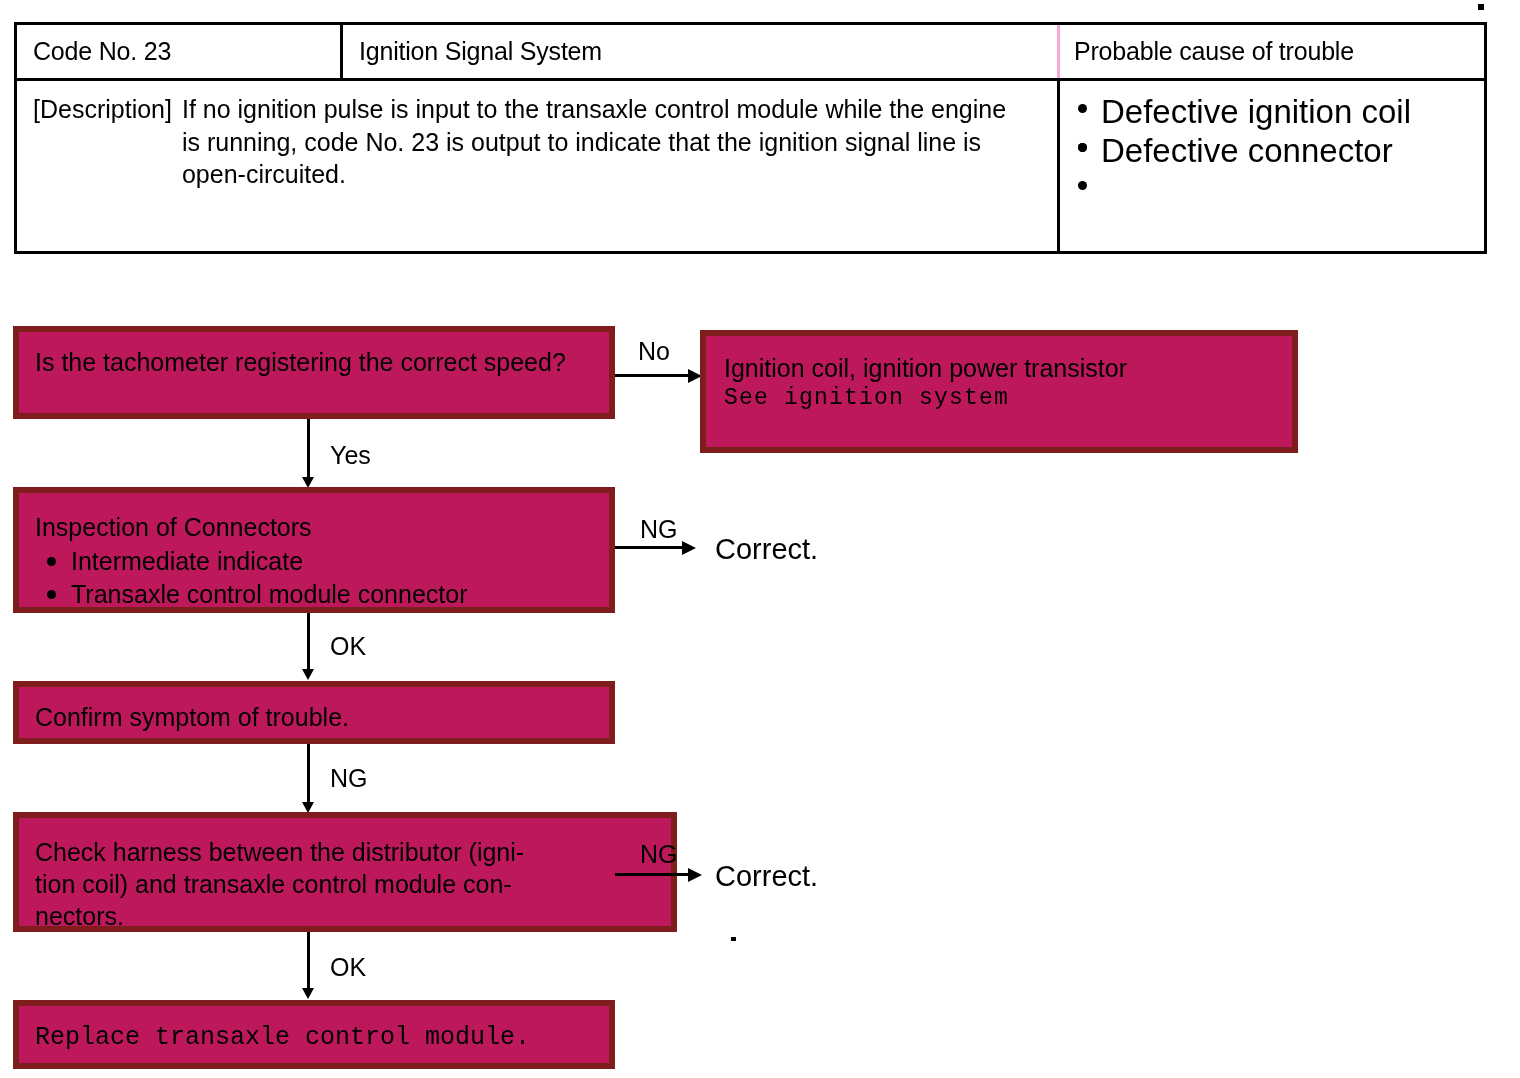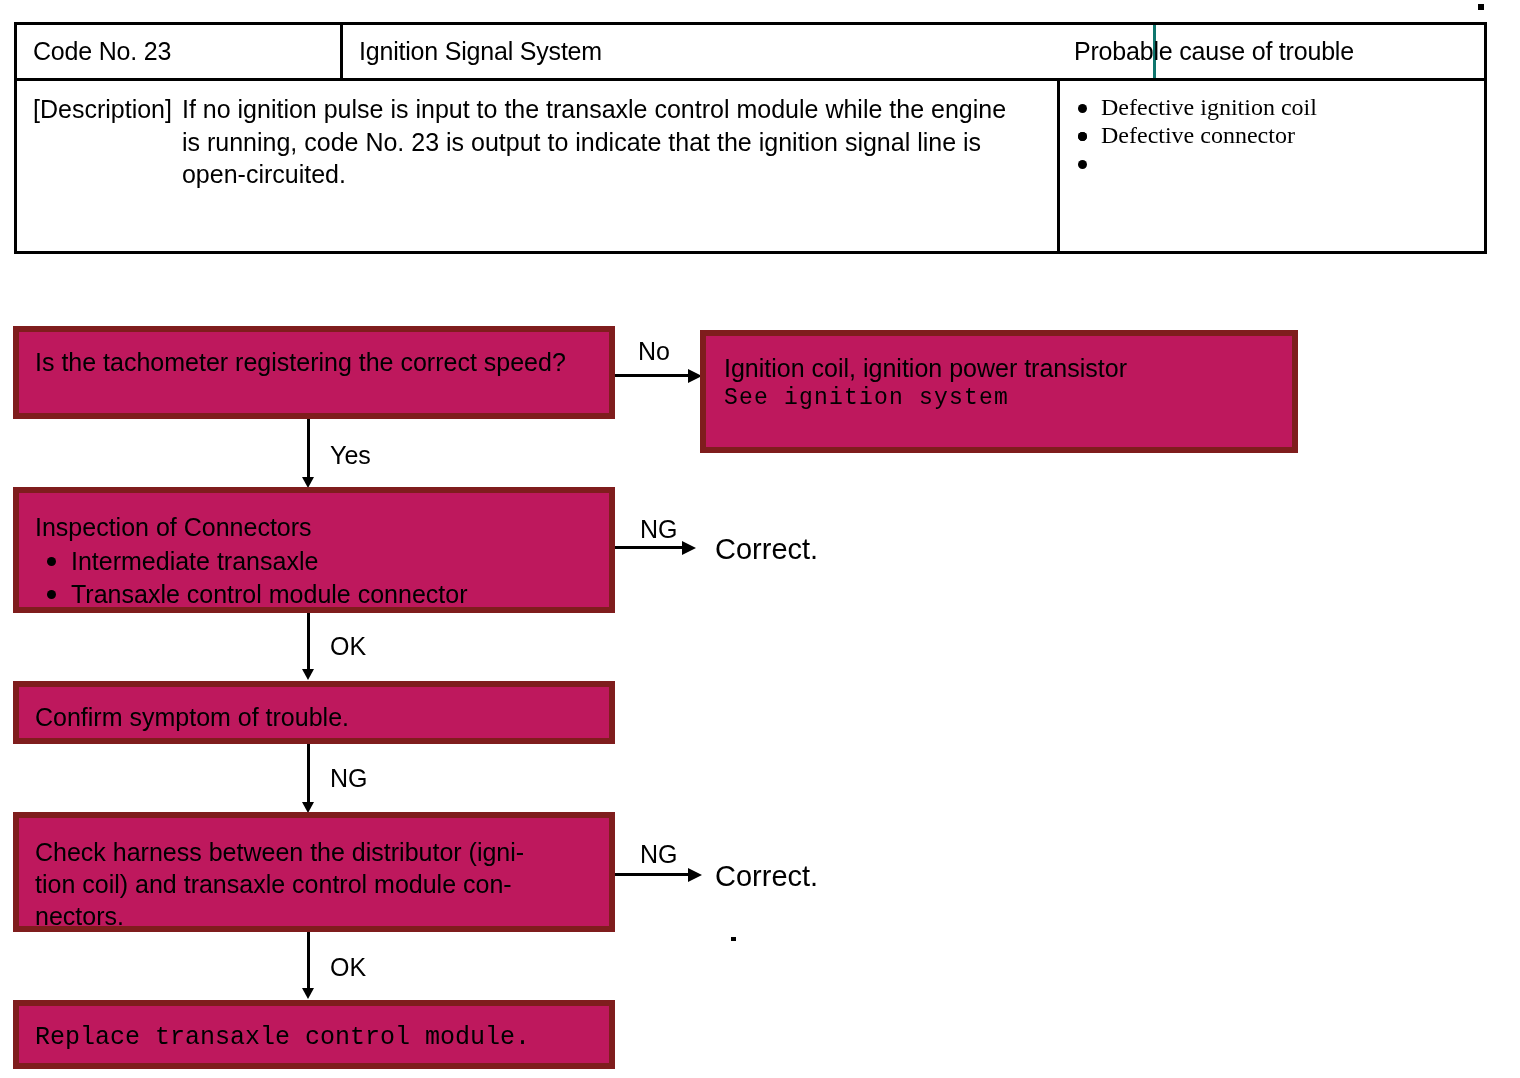--- a/index.html
+++ b/index.html
@@ -47,21 +47,21 @@
     display: flex;
     align-items: center;
   }
   .cell-text {
     font-size: 25px;
     line-height: 1.18;
     letter-spacing: -0.2px;
     white-space: nowrap;
   }
   .cell-code   { left: 0px;    width: 326px; padding-left: 16px; border-right: 3px solid #000; }
-  .cell-system { left: 326px;  width: 813px; padding-left: 16px; border-right: 3px solid #0f766e; }
+  .cell-system { left: 326px;  width: 717px; padding-left: 16px; border-right: 3px solid #f9a8d4; }
   .cell-cause  { left: 1043px; width: 424px; padding-left: 14px; }
 
   .info-row-body {
     position: absolute;
     left: 0; top: 56px;
     width: 100%;
     height: 173px;
   }
   .body-left {
     position: absolute;
@@ -90,26 +90,25 @@
     width: 424px; height: 100%;
     box-sizing: border-box;
     padding: 12px 6px 0 14px;
   }
   .cause-list {
     list-style: none;
     margin: 0;
     padding: 0;
   }
   .cause-list li {
-    font-size: 24px;
+    font-size: 33px;
     line-height: 1.17;
     position: relative;
     padding-left: 27px;
     margin: 0 0 0 0;
-    font-family: Liberation Serif, serif;
   }
   .cause-list li .bullet {
     position: absolute;
     left: 4px;
     top: 11px;
     width: 9px;
     height: 9px;
     background: #000;
     border-radius: 50%;
   }
@@ -241,21 +240,21 @@
     <div class="mono-line">See ignition system</div>
   </div>
 
   <div class="vline" style="left:307px; top:419px; height:60px;"></div>
   <div class="arrow-down" style="left:302px; top:477px;"></div>
   <div class="edge-label" style="left:330px; top:443px;">Yes</div>
 
   <div class="fc-box" style="left:13px; top:487px; width:602px; height:126px; padding:18px 12px 0 16px;">
     <div class="fc-text">Inspection of Connectors</div>
     <ul class="bullet-list">
-      <li><span class="bullet"></span><span>Intermediate transaxle</span></li>
+      <li><span class="bullet"></span><span>Intermediate indicate</span></li>
       <li><span class="bullet"></span><span>Transaxle control module connector</span></li>
     </ul>
   </div>
 
   <div class="hline" style="left:615px; top:546px; width:72px;"></div>
   <div class="arrow-right" style="left:682px; top:541px;"></div>
   <div class="edge-label" style="left:640px; top:517px;">NG</div>
   <div class="plain-label" style="left:715px; top:535px;">Correct.</div>
 
   <div class="vline" style="left:307px; top:613px; height:58px;"></div>
@@ -263,21 +262,21 @@
   <div class="edge-label" style="left:330px; top:634px;">OK</div>
 
   <div class="fc-box" style="left:13px; top:681px; width:602px; height:63px; padding:14px 12px 0 16px;">
     <div class="fc-text">Confirm symptom of trouble.</div>
   </div>
 
   <div class="vline" style="left:307px; top:744px; height:60px;"></div>
   <div class="arrow-down" style="left:302px; top:802px;"></div>
   <div class="edge-label" style="left:330px; top:766px;">NG</div>
 
-  <div class="fc-box" style="left:13px; top:812px; width:602px; height:120px; padding:18px 10px 0 16px;">
+  <div class="fc-box" style="left:13px; top:812px; width:664px; height:120px; padding:18px 10px 0 16px;">
     <div class="fc-text" style="max-width:575px;">Check harness between the distributor (igni-
 tion coil) and transaxle control module con-
 nectors.</div>
   </div>
 
   <div class="hline" style="left:615px; top:873px; width:78px;"></div>
   <div class="arrow-right" style="left:688px; top:868px;"></div>
   <div class="edge-label" style="left:640px; top:842px;">NG</div>
   <div class="plain-label" style="left:715px; top:862px;">Correct.</div>
 

